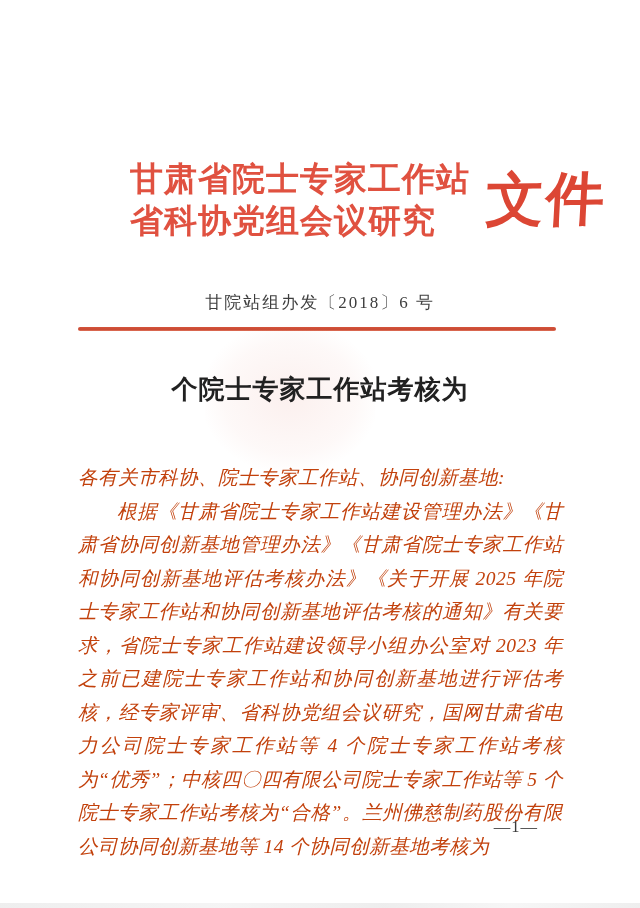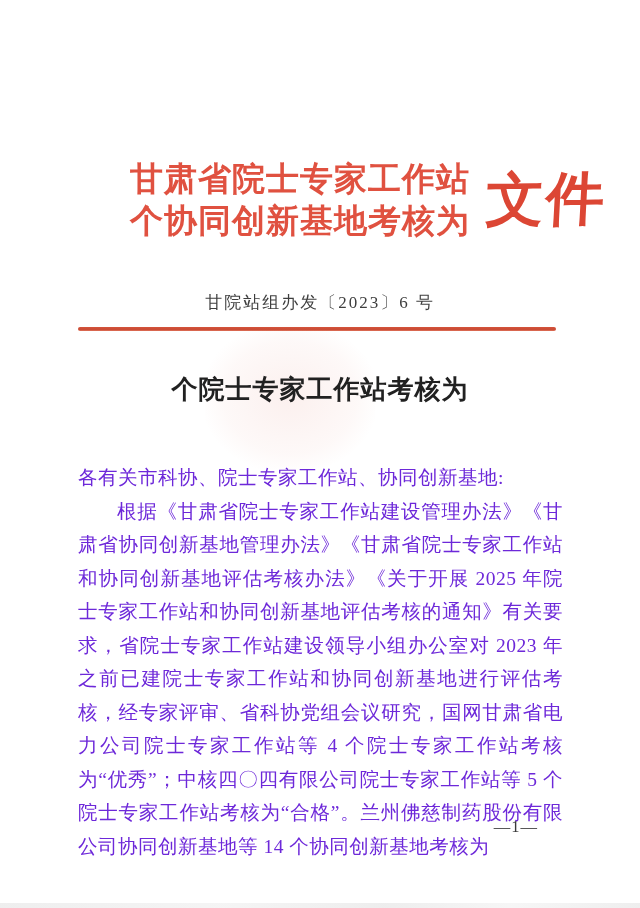--- a/index.html
+++ b/index.html
@@ -105,24 +105,25 @@
     letter-spacing: 1px;
   }
   
   .body-text {
     position: absolute;
     top: 461px;
     left: 78px;
     width: 485px;
     font-size: 19.5px;
     line-height: 33.5px;
-    color: #6d28d9;
+    color: #c2410c;
     text-align: justify;
     text-justify: inter-ideograph;
     letter-spacing: .5px;
+    font-style: italic;
   }
   .salutation {
     text-indent: 0;
   }
   .paragraph {
     text-indent: 2em;
   }
   
   .page-number {
     position: absolute;
@@ -134,26 +135,26 @@
   }
 </style>
 </head>
 <body>
 
 <div class="page">
 
   <div class="letterhead">
     <div class="org-name">
       <div class="org-line">甘肃省院士专家工作站</div>
-      <div class="org-line">个协同创新基地考核为</div>
+      <div class="org-line">省科协党组会议研究</div>
     </div>
     <div class="doc-type">文件</div>
   </div>
 
-  <div class="doc-number">甘院站组办发〔2023〕6 号</div>
+  <div class="doc-number">甘院站组办发〔2018〕6 号</div>
 
   <div class="red-divider"></div>
 
   <div class="seal-mark"></div>
 
   <div class="notice-title">
     <div>个院士专家工作站考核为</div>
   </div>
 
   <div class="body-text">

